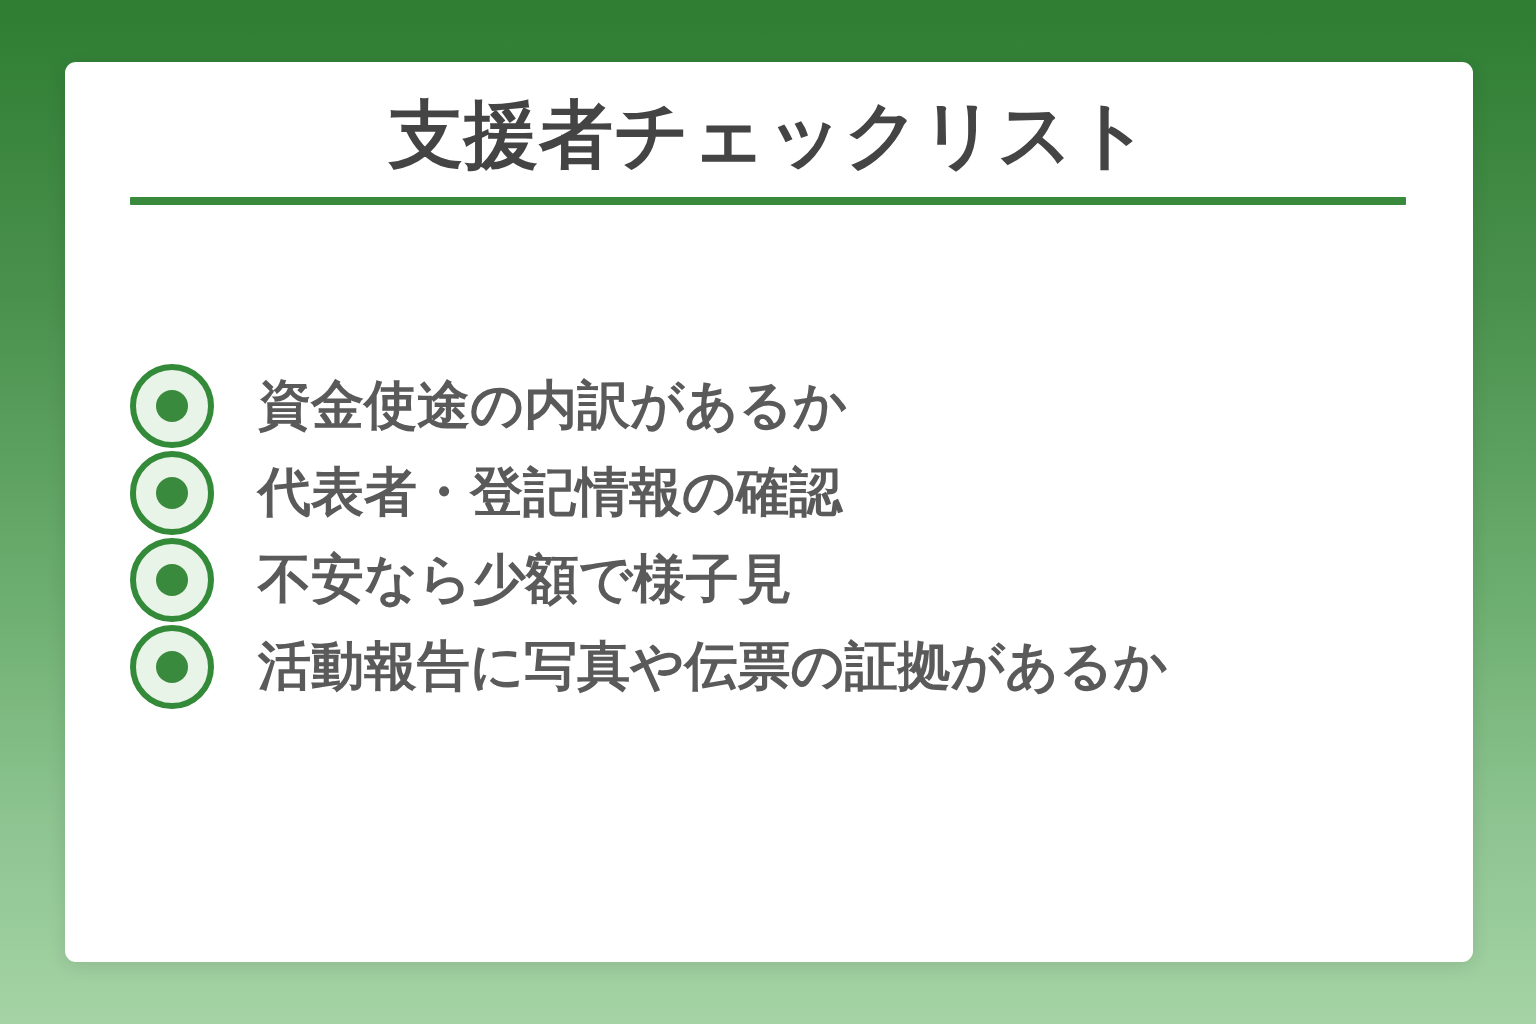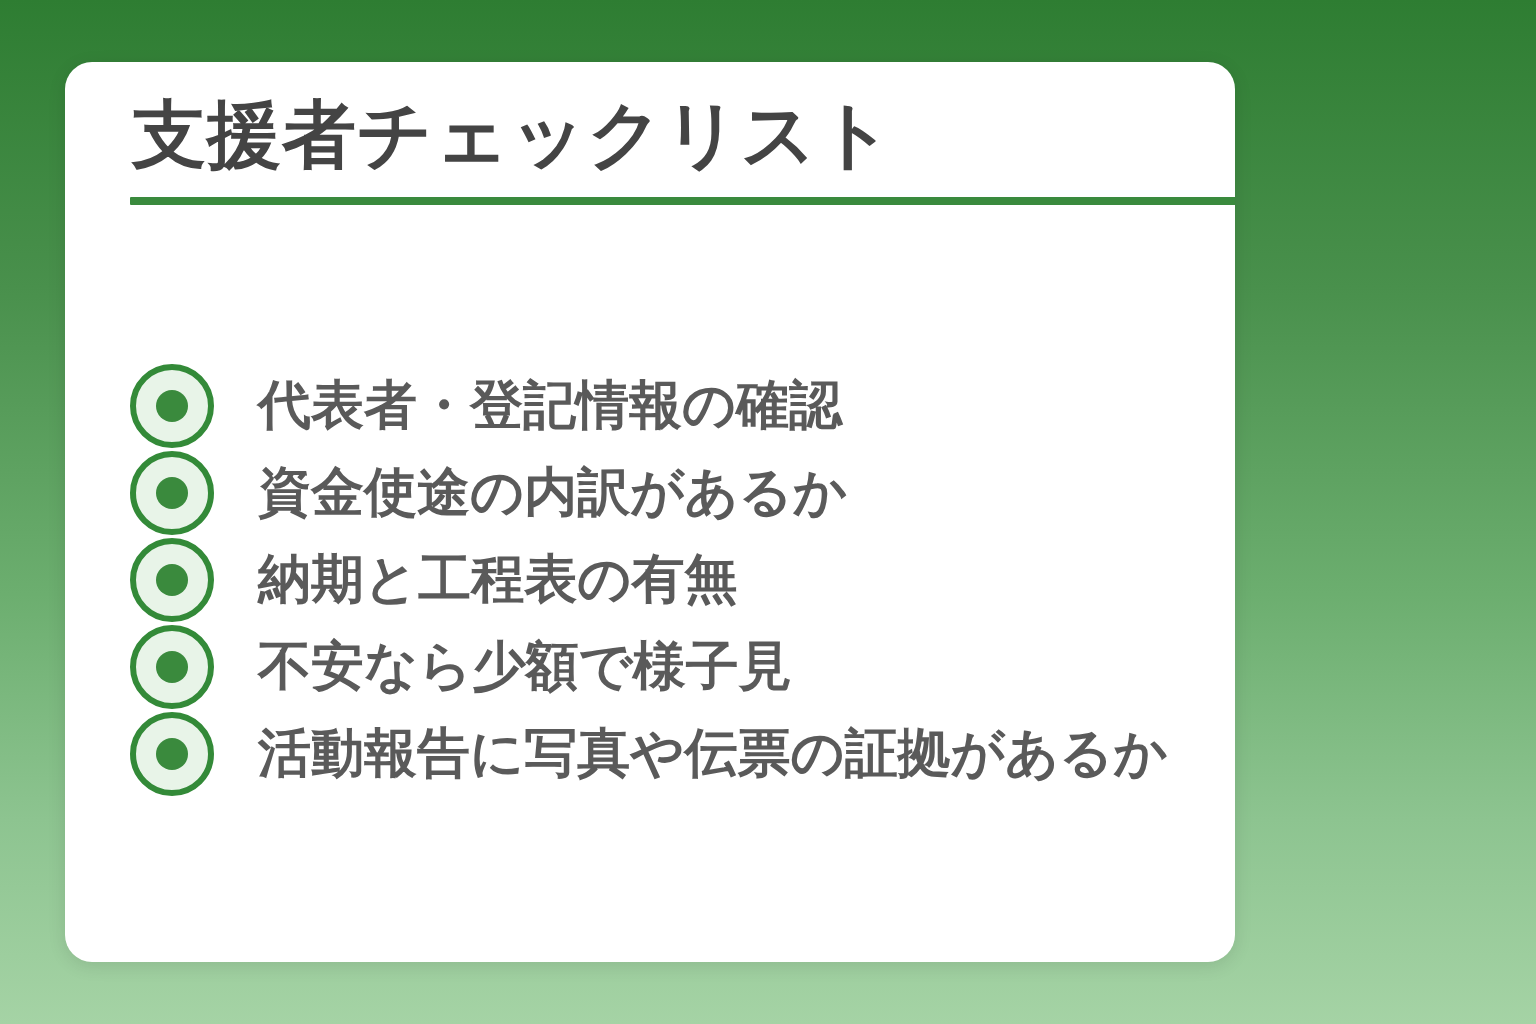--- a/index.html
+++ b/index.html
@@ -19,27 +19,28 @@
     width: 1536px;
     height: 1024px;
     box-sizing: border-box;
     background: linear-gradient(to bottom, #2e7d32 0%, #49904c 28%, #6cae6f 58%, #8dc490 80%, #a5d3a5 100%);
   }
 
   .card {
     position: absolute;
     left: 65px;
     top: 62px;
-    width: 1170px;
+    width: 1408px;
     height: 900px;
     background: #ffffff;
-    border-radius: 27px;
+    border-radius: 11px;
     box-sizing: border-box;
     box-shadow: 0 4px 18px rgba(0, 0, 0, 0.10);
     overflow: hidden;
+    text-align: center;
   }
 
   .card-inner {
     position: absolute;
     left: 65px;
     top: 33px;
     right: 65px;
     bottom: 33px;
   }
 
@@ -116,36 +117,30 @@
       <h1 class="title">支援者チェックリスト</h1>
 
       <div class="title-rule"></div>
 
       <ul class="checklist">
 
         <li class="checklist-item">
           <span class="bullet">
             <span class="bullet-dot"></span>
           </span>
-          <span class="item-text">代表者・登記情報の確認</span>
-        </li>
-
-        <li class="checklist-item">
-          <span class="bullet">
-            <span class="bullet-dot"></span>
-          </span>
           <span class="item-text">資金使途の内訳があるか</span>
         </li>
 
         <li class="checklist-item">
           <span class="bullet">
             <span class="bullet-dot"></span>
           </span>
-          <span class="item-text">納期と工程表の有無</span>
+          <span class="item-text">代表者・登記情報の確認</span>
         </li>
+
 
         <li class="checklist-item">
           <span class="bullet">
             <span class="bullet-dot"></span>
           </span>
           <span class="item-text">不安なら少額で様子見</span>
         </li>
 
         <li class="checklist-item">
           <span class="bullet">

